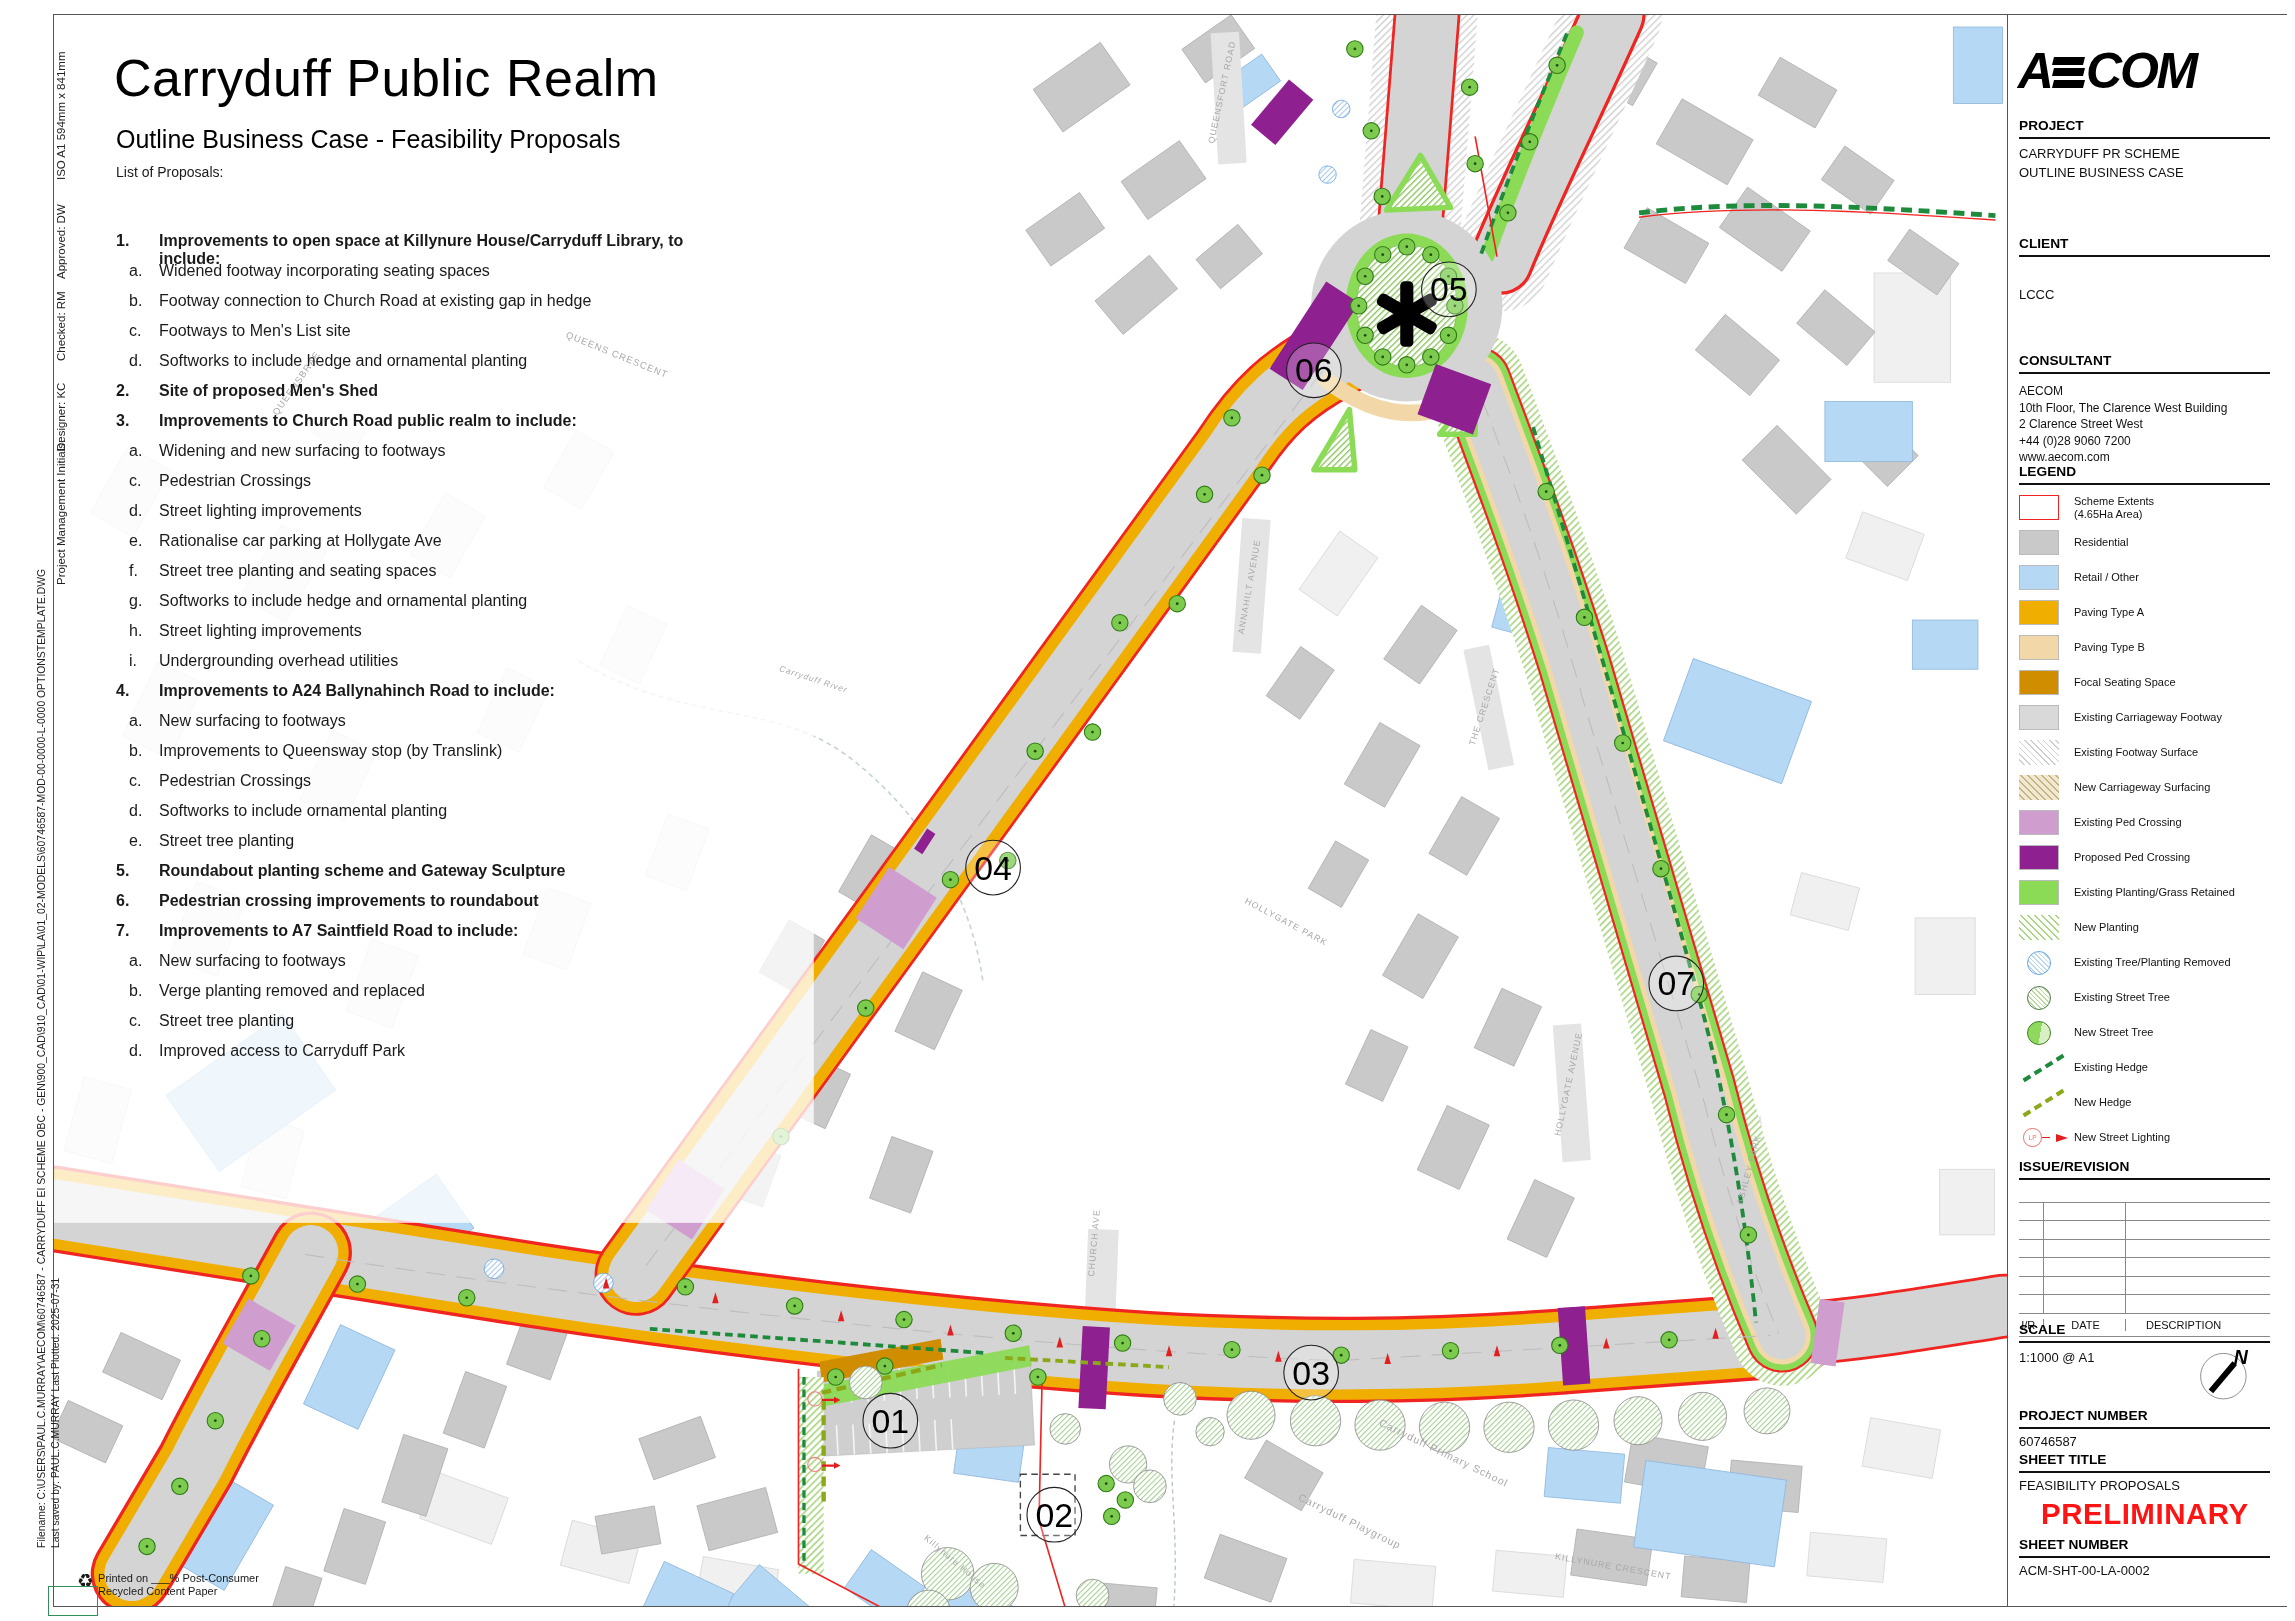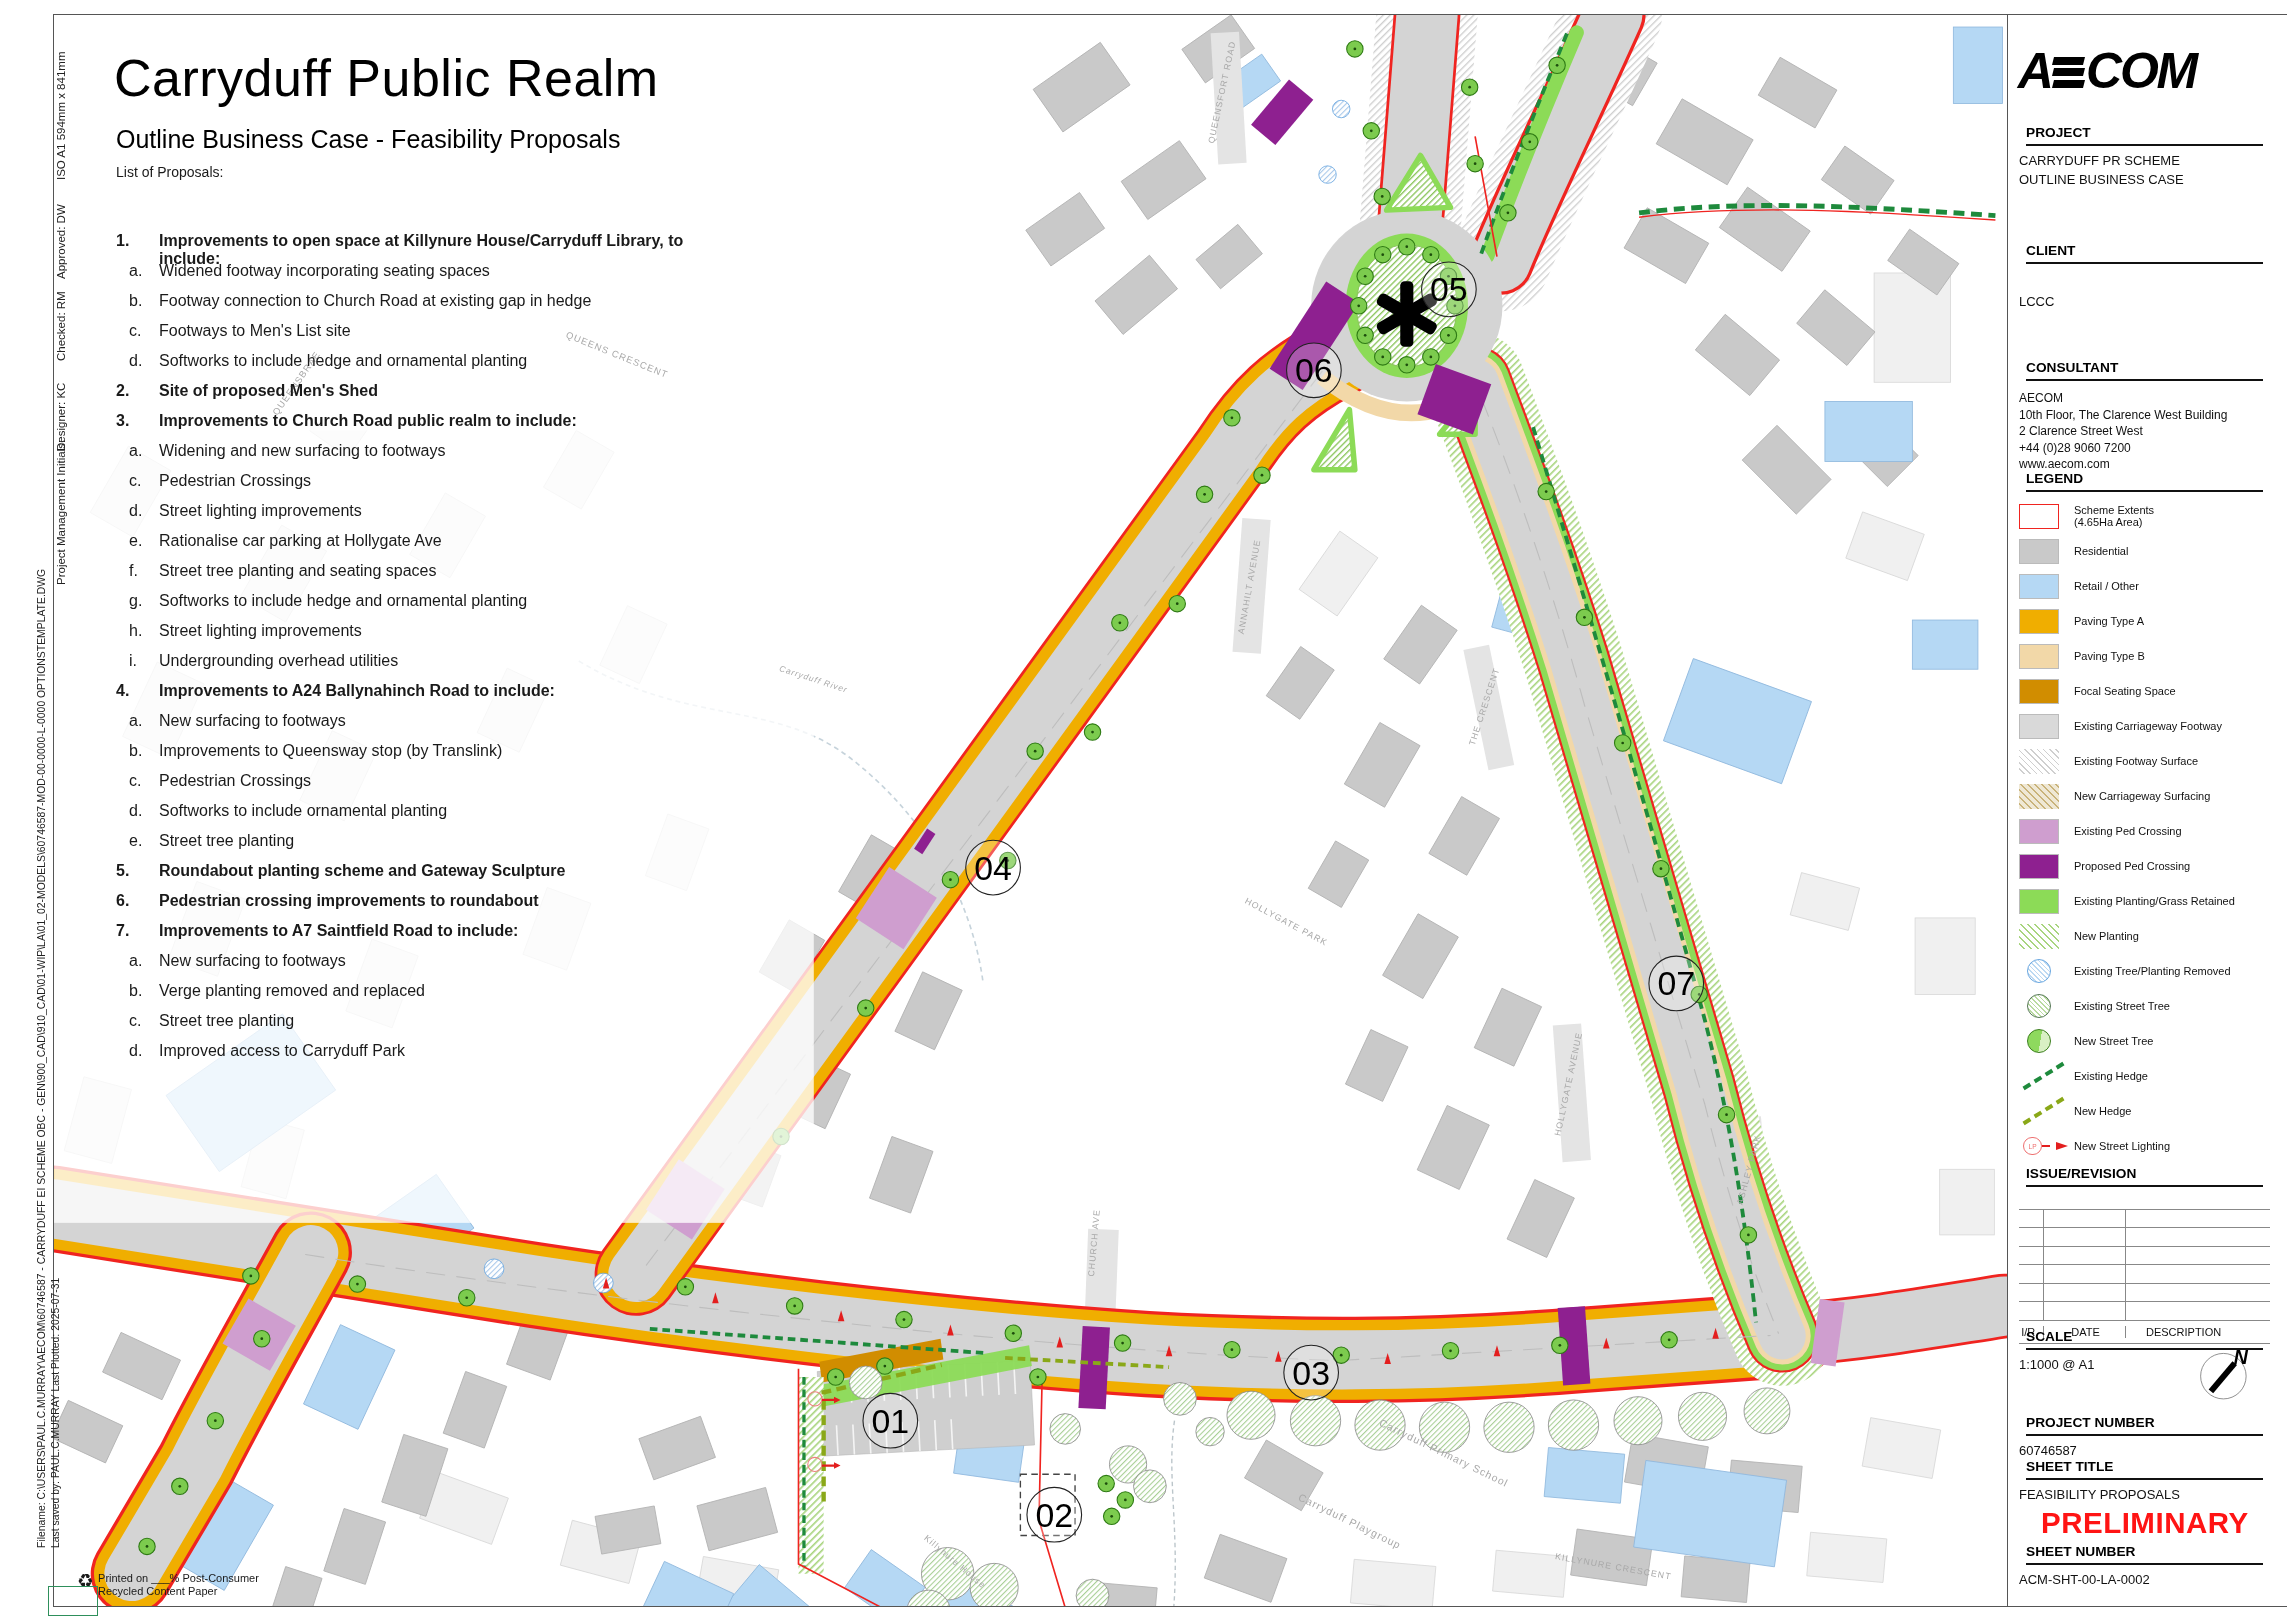--- a/index.html
+++ b/index.html
@@ -20,21 +20,21 @@
   .prow{display:flex;height:30px;align-items:flex-start;font-size:16px;}
   .prow .num{width:43px;font-weight:bold;flex:none;}
   .prow .ltr{width:43px;padding-left:13px;box-sizing:border-box;flex:none;}
   .prow .txt{flex:1;}
   .prow.main .txt{font-weight:bold;}
   
   .panel{position:absolute;left:2007px;top:15.3px;width:280px;height:1591px;background:#fff;
          border-left:1.1px solid #555;box-sizing:border-box;}
   .psec{position:absolute;left:11px;width:251px;}
   .h-sec{font-size:13.7px;font-weight:bold;color:#000;border-bottom:2.2px solid #111;
-         padding-bottom:3.3px;margin:7px;}
+         padding-bottom:3.3px;margin:0;}
   .pval{font-size:13px;color:#111;margin-top:7.7px;}
   .plines div{font-size:12px;line-height:16.4px;color:#111;}
   
   .logo{position:absolute;left:9.8px;top:27px;display:flex;align-items:center;
         font-style:italic;font-weight:900;font-size:50px;letter-spacing:-2.2px;color:#000;}
   .ebars{display:inline-flex;flex-direction:column;gap:3.3px;margin:0 2.2px 0 1.1px;transform:translateY(1.1px);}
   .ebars i{display:block;width:31px;height:8.2px;background:#000;transform:skewX(-14deg);}
   
   #legend-list{margin-top:5.5px;}
   .lrow{display:flex;align-items:center;height:35px;}

